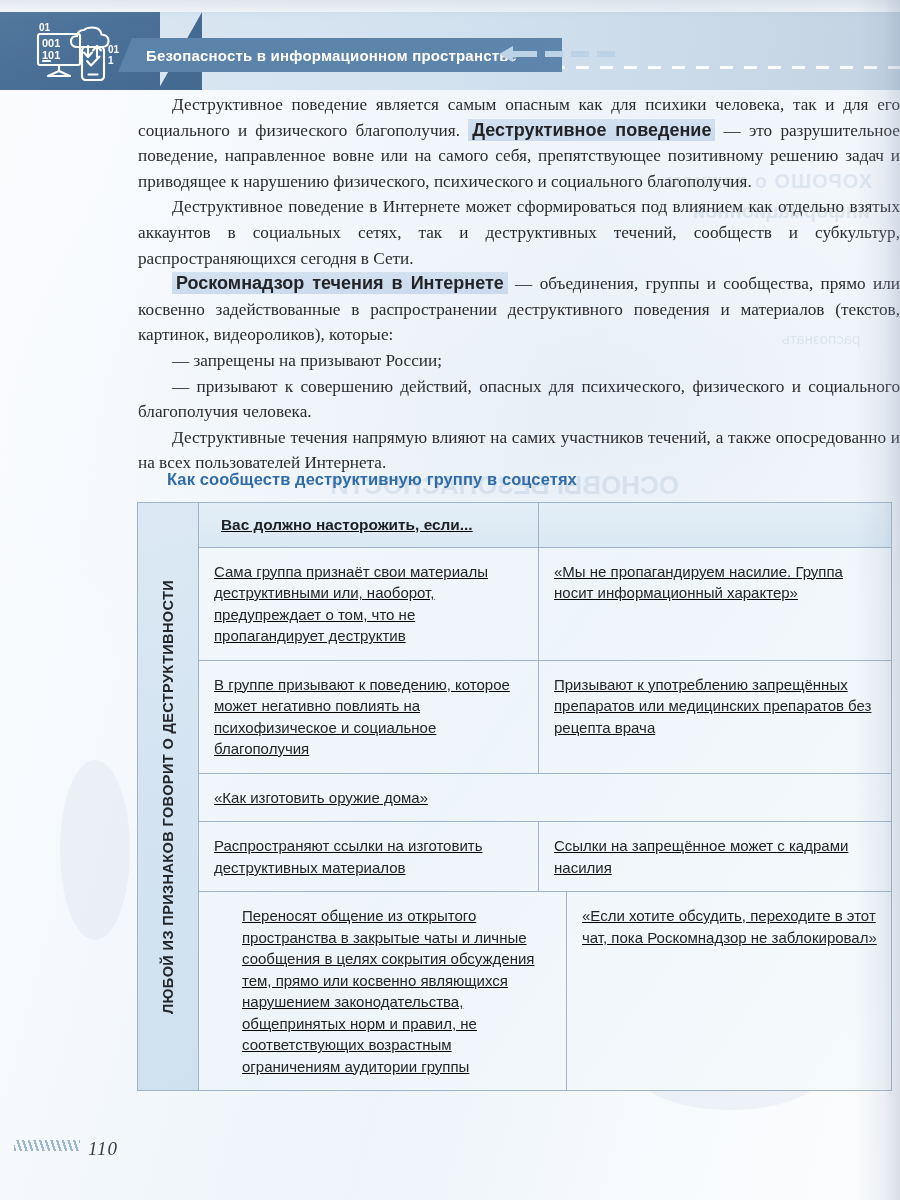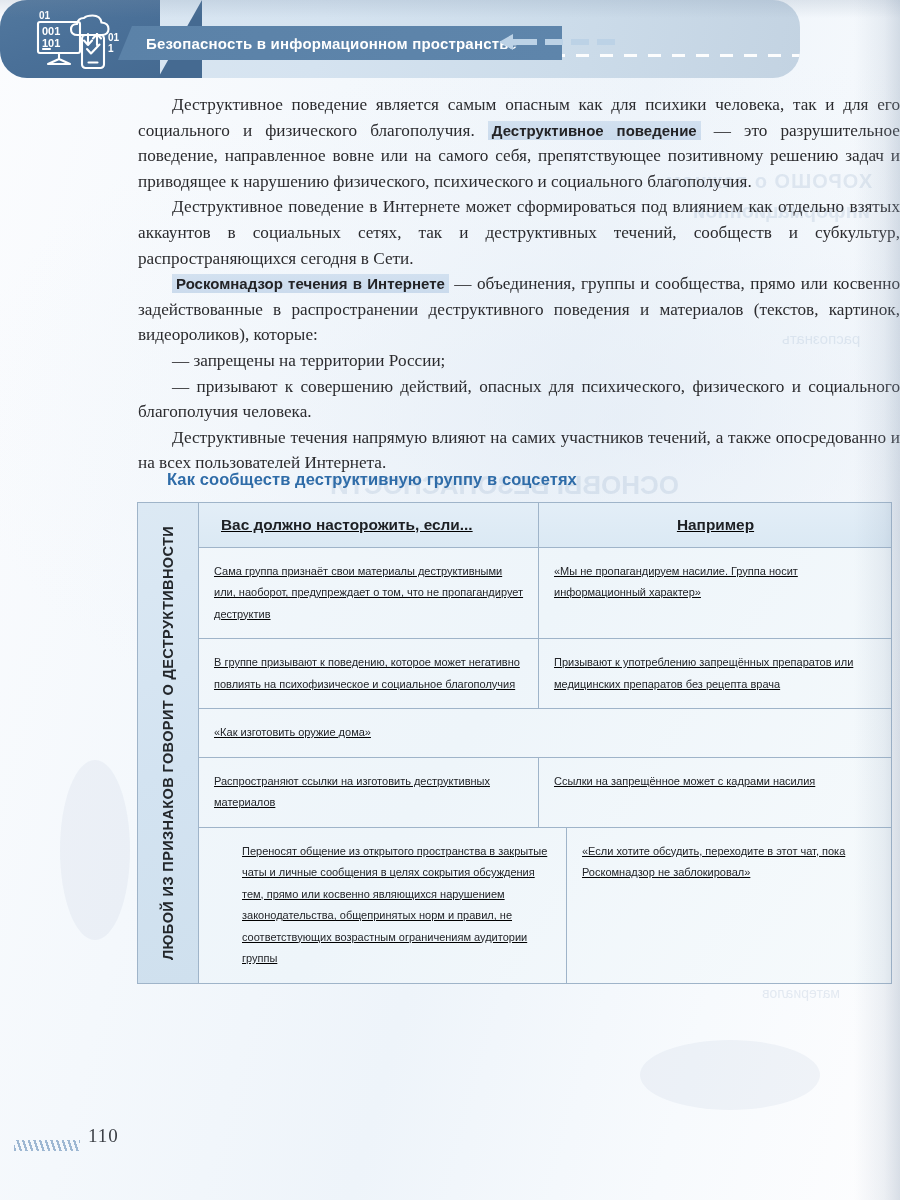--- a/index.html
+++ b/index.html
@@ -42,26 +42,25 @@
   .paper-speck {
     position: absolute;
     background: rgba(150,170,195,0.10);
     border-radius: 50%;
     pointer-events: none;
   }
 
   
   .header-band {
     position: absolute;
-    top: 0; left: 0;
-    width: 800px;
+    top: 12px; left: 0;
+    width: 900px;
     height: 78px;
     background: linear-gradient(100deg, #dce8f3 0%, #d5e3f0 40%, #ccdcea 70%, #c3d3e2 100%);
     overflow: hidden;
-    border-radius: 27px;
   }
   .header-dashed {
     position: absolute;
     left: 0;
     top: 54px;
     width: 900px;
     height: 3px;
     background: repeating-linear-gradient(to right,
       rgba(255,255,255,0.95) 0px, rgba(255,255,255,0.95) 13px,
       rgba(255,255,255,0) 13px, rgba(255,255,255,0) 24px);
@@ -130,21 +129,21 @@
     text-align: justify;
   }
   .body-text p {
     margin: 0 0 0 0;
     text-indent: 34px;
   }
   .body-text p.bullet { text-indent: 34px; }
   .term {
     font-family: "Liberation Sans", sans-serif;
     font-weight: bold;
-    font-size: 15px;
+    font-size: 18px;
     background: linear-gradient(to bottom, rgba(205,221,238,0.85), rgba(196,214,234,0.85));
     padding: 1px 4px 1px 4px;
     color: #232326;
   }
 
   
   .section-heading {
     position: absolute;
     left: 167px;
     top: 470px;
@@ -190,21 +189,21 @@
     flex-direction: column;
     text-decoration: underline;
   }
   .t-row {
     display: flex;
     border-bottom: 1px solid #9fb4c9;
   }
   .t-row:last-child { border-bottom: none; margin-left: 28px; }
   .t-cell {
     padding: 13px 14px 13px 15px;
-    font-size: 11px;
+    font-size: 15px;
     line-height: 21.5px;
     color: #232529;
     box-sizing: border-box;
   }
   .t-c1 {
     width: 340px;
     flex: 0 0 340px;
     border-right: 1px solid #9fb4c9;
   }
   .t-c2 {
@@ -230,25 +229,26 @@
     bottom: 49px;
     width: 66px;
     height: 11px;
     background: repeating-linear-gradient(72deg,
       #9db7d2 0px, #9db7d2 2.2px,
       rgba(255,255,255,0) 2.2px, rgba(255,255,255,0) 5.4px);
   }
   .footer-page {
     position: absolute;
     left: 88px;
-    bottom: 53px;
+    bottom: 40px;
     font-family: "Liberation Serif", serif;
     font-size: 19px;
     color: #3b3f45;
     letter-spacing: 1px;
+    font-style: italic;
   }
   .edge-shadow-right {
     position: absolute;
     top: 0; right: 0;
     width: 46px; height: 1200px;
     background: linear-gradient(to right, rgba(150,168,190,0) 0%, rgba(150,168,190,0.16) 65%, rgba(130,150,175,0.30) 100%);
     pointer-events: none;
   }
   .edge-shadow-top {
     position: absolute;
@@ -315,39 +315,38 @@
   </div>
   <div class="edge-shadow-top"></div>
 
   <div class="body-text">
     <p><span>Деструктивное поведение является самым опасным как для психики человека, так и для его социального и физического благополучия. </span><span class="term">Деструктивное поведение</span><span> — это разрушительное поведение, направленное вовне или на самого себя, препятствующее позитивному решению задач и приводящее к нарушению физического, психического и социального благополучия.</span></p>
 
     <p>Деструктивное  поведение в Интернете может сформироваться под влиянием как отдельно взятых аккаунтов в социальных сетях, так и деструктивных течений, сообществ и субкультур, распространяющихся сегодня в Сети.</p>
 
     <p><span class="term">Роскомнадзор течения в Интернете</span><span> — объединения, группы и сообщества, прямо или косвенно задействованные в распространении деструктивного поведения и материалов (текстов, картинок, видеороликов), которые:</span></p>
 
-    <p class="bullet">— запрещены на территории России;</p>
+    <p class="bullet">— запрещены на призывают России;</p>
     <p class="bullet">— призывают к совершению действий, опасных для психического, физического и социального благополучия человека.</p>
 
     <p>Деструктивные течения напрямую влияют на самих участников течений, а также опосредованно и на всех пользователей Интернета.</p>
   </div>
 
   <div class="section-heading">Как сообществ деструктивную группу в соцсетях</div>
 
   <div class="table-wrap">
 
     <div class="side-label">
       <span class="side-label-text">ЛЮБОЙ ИЗ ПРИЗНАКОВ ГОВОРИТ О ДЕСТРУКТИВНОСТИ</span>
     </div>
 
     <div class="table-main">
 
       <div class="t-row t-head">
         <div class="t-cell t-c1">Вас должно насторожить, если...</div>
-        <div class="t-cell t-c2">Например</div>
       </div>
 
       <div class="t-row">
         <div class="t-cell t-c1">Сама группа признаёт свои материалы деструктивными или, наоборот, предупреждает о том, что не пропагандирует деструктив</div>
         <div class="t-cell t-c2">«Мы не пропагандируем насилие. Группа носит информационный характер»</div>
       </div>
 
       <div class="t-row">
         <div class="t-cell t-c1">В группе призывают к поведению, которое может негативно повлиять на психофизическое и социальное благополучия</div>
         <div class="t-cell t-c2">Призывают к употреблению запрещённых препаратов или медицинских препаратов без рецепта врача</div>

